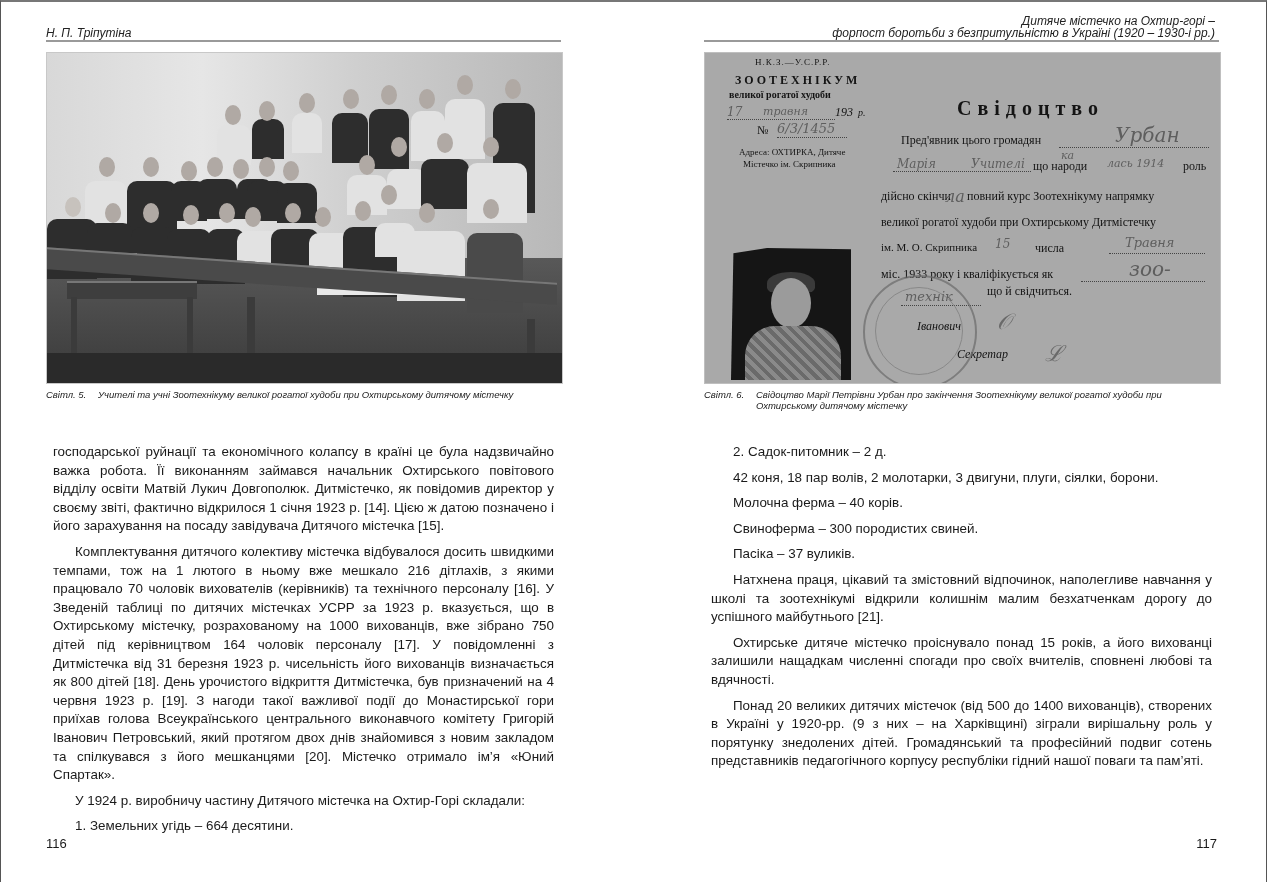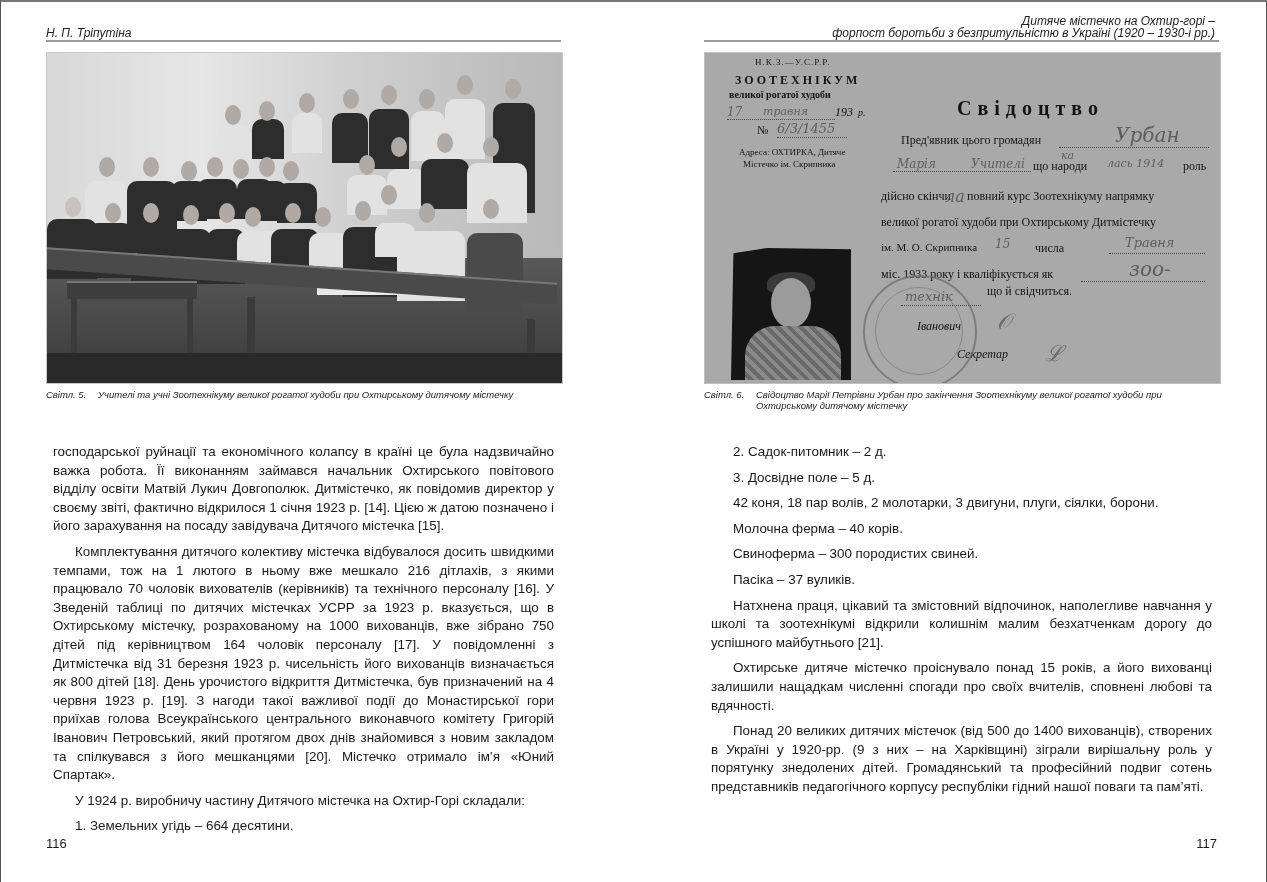--- a/index.html
+++ b/index.html
@@ -238,21 +238,20 @@
     </div>
   </div>
 
   <div class="caption">
     <span class="num">Світл. 6.</span>
     <span class="txt">Свідоцтво Марії Петрівни Урбан про закінчення Зоотехнікуму великої рогатої худоби при Охтирському дитячому містечку</span>
   </div>
 
   <div class="body-text">
     <p class="list">2. Садок-питомник – 2 д.</p>
-    <p class="list">3. Досвідне поле – 5 д.</p>
     <p class="list">42 коня, 18 пар волів, 2 молотарки, 3 двигуни, плуги, сіялки, борони.</p>
     <p class="list">Молочна ферма – 40 корів.</p>
     <p class="list">Свиноферма – 300 породистих свиней.</p>
     <p class="list">Пасіка – 37 вуликів.</p>
     <p class="ind">Натхнена праця, цікавий та змістовний відпочинок, наполегливе навчання у школі та зоотехнікумі відкрили колишнім малим безхатченкам дорогу до успішного майбутнього [21].</p>
     <p class="ind">Охтирське дитяче містечко проіснувало понад 15 років, а його вихованці залишили нащадкам численні спогади про своїх вчителів, сповнені любові та вдячності.</p>
     <p class="ind">Понад 20 великих дитячих містечок (від 500 до 1400 вихованців), створених в Україні у 1920-рр. (9 з них – на Харківщині) зіграли вирішальну роль у порятунку знедолених дітей. Громадянський та професійний подвиг сотень представників педагогічного корпусу республіки гідний нашої поваги та пам’яті.</p>
   </div>
 
   <div class="page-num">117</div>

